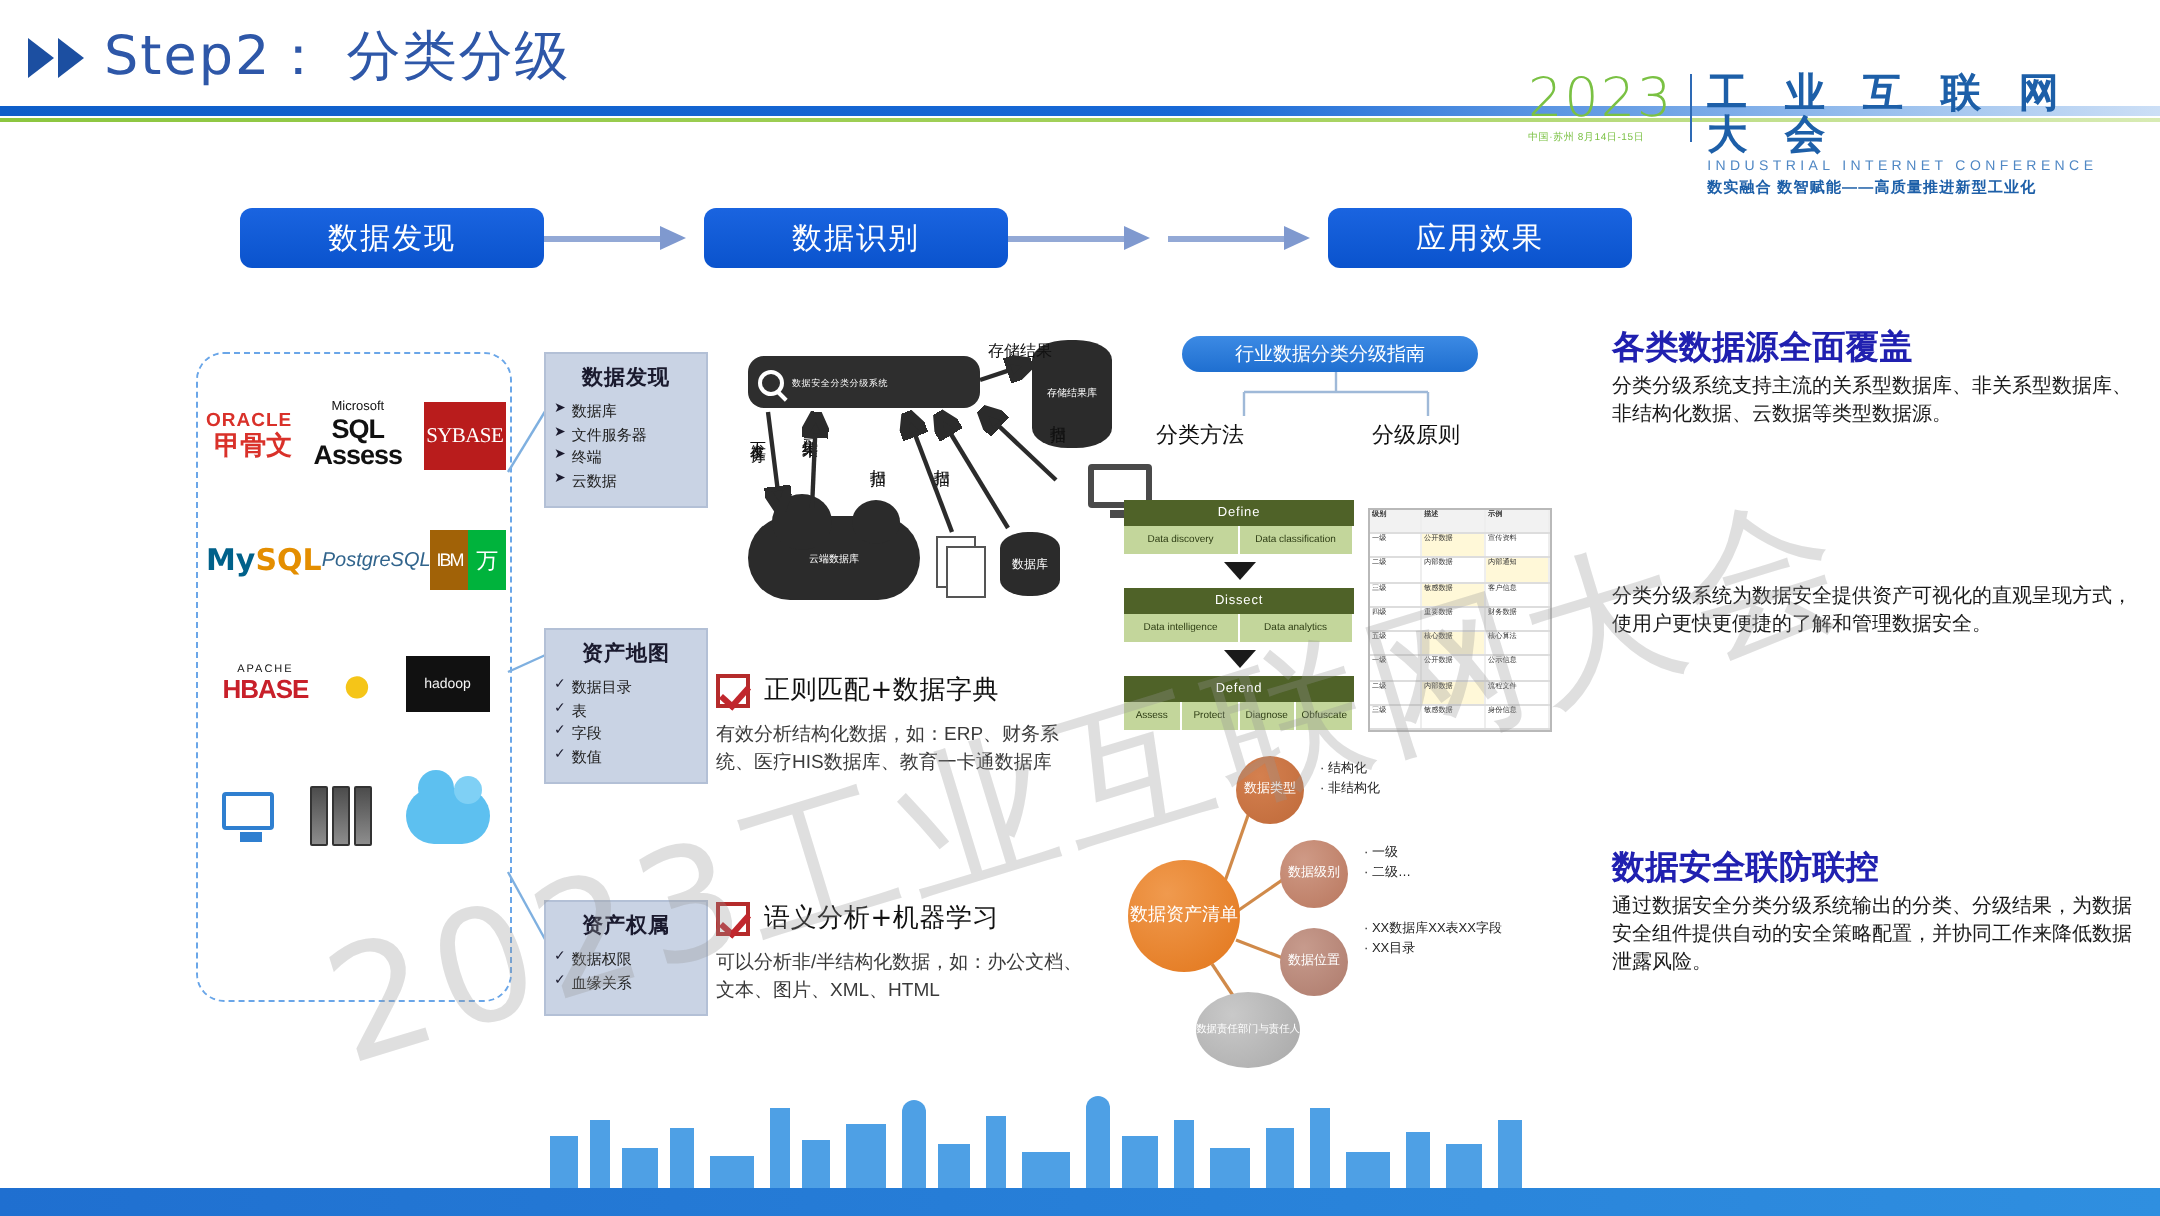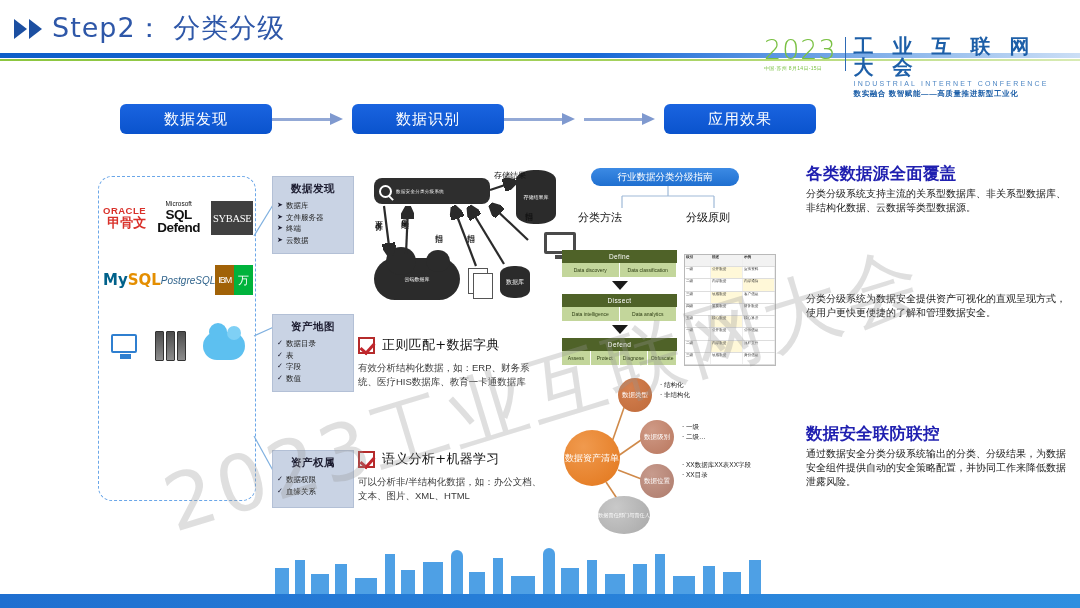--- a/index.html
+++ b/index.html
@@ -68,21 +68,21 @@
     border: 1.5px dashed #6aa6e8; border-radius: 14px; background: #fff;
   }
   .logo-grid { position: absolute; left: 4px; top: 10px; width: 150px; }
   .logo-row { display: flex; align-items: center; justify-content: space-around; height: 62px; }
   .l-oracle { text-align: right; line-height: 1.05; }
   .l-oracle .o1 { font-size: 9.5px; color: #d9312a; font-weight: bold; letter-spacing: .5px; }
   .l-oracle .o2 { font-size: 13px; color: #d9312a; font-weight: bold; }
   .l-sql { text-align: center; line-height: 1; }
   .l-sql .s1 { font-size: 6.5px; color: #111; }
   .l-sql .s2 { font-size: 13.5px; color: #111; font-weight: bold; letter-spacing: -.5px; }
-  .l-sybase { width: 46px; height: 34px; background: #404040; color: #fff; display:flex;align-items:center;justify-content:center;
+  .l-sybase { width: 46px; height: 34px; background: #b91c1c; color: #fff; display:flex;align-items:center;justify-content:center;
     font-size: 10.5px; font-family: "Liberation Serif", serif; letter-spacing: -.3px; }
   .l-mysql { font-size: 15px; color: #00618a; font-weight: bold; font-family: "DejaVu Sans", sans-serif; }
   .l-mysql i { color: #e48e00; font-style: normal; }
   .l-pg { font-size: 10px; color: #31648c; font-style: italic; }
   .l-ibm { width: 46px; height: 30px; display:flex; }
   .l-ibm .a { flex:1; background:#a16207; color:#fff; font-size:9px; display:flex;align-items:center;justify-content:center;font-weight:normal;letter-spacing:-1px;}
   .l-ibm .b { flex:1; background:#00b33c; color:#fff; font-size:11px; display:flex;align-items:center;justify-content:center;}
   .l-hbase { text-align:center; line-height:1; }
   .l-hbase .h1 { font-size:5.5px; color:#111; letter-spacing:1px;}
   .l-hbase .h2 { font-size:13px; color:#c8202a; font-weight:bold; letter-spacing:-.5px;}
@@ -265,31 +265,39 @@
 
 <div class="src-panel">
   <div class="logo-grid">
     <div class="logo-row">
       <div class="l-oracle">
         <div class="o1">ORACLE</div>
         <div class="o2">甲骨文</div>
       </div>
       <div class="l-sql">
         <div class="s1">Microsoft</div>
-        <div class="s2">SQL Defend</div>
+        <div class="s2">SQL Assess</div>
       </div>
       <div class="l-sybase">SYBASE</div>
     </div>
     <div class="logo-row">
       <div class="l-mysql">My<i>SQL</i></div>
       <div class="l-pg">PostgreSQL</div>
       <div class="l-ibm">
         <div class="a">IBM</div>
         <div class="b">万</div>
       </div>
+    </div>
+    <div class="logo-row">
+      <div class="l-hbase">
+        <div class="h1">APACHE</div>
+        <div class="h2">HBASE</div>
+      </div>
+      <div class="l-hive">●</div>
+      <div class="l-hadoop">hadoop</div>
     </div>
     <div class="dev-row">
       <div class="dev-pc">
           <div class="scr"></div>
           <div class="std"></div>
         </div>
       <div class="dev-srv">
           <span></span>
           <span></span>
           <span></span>

